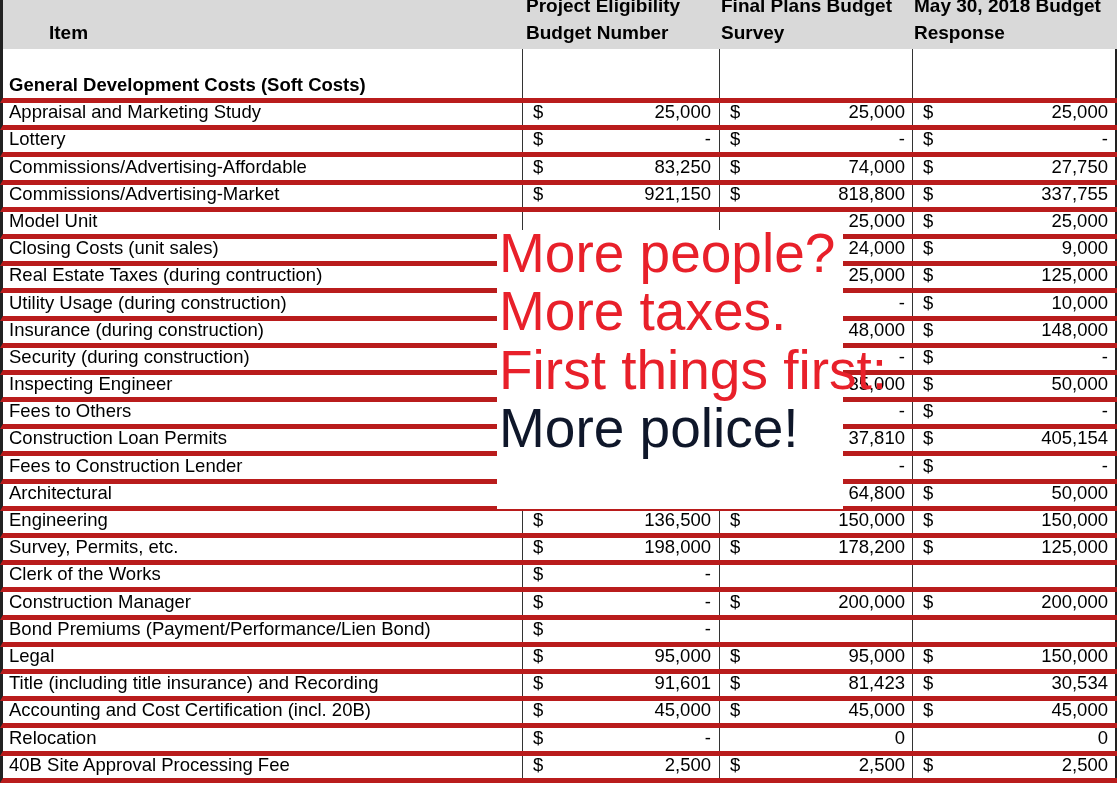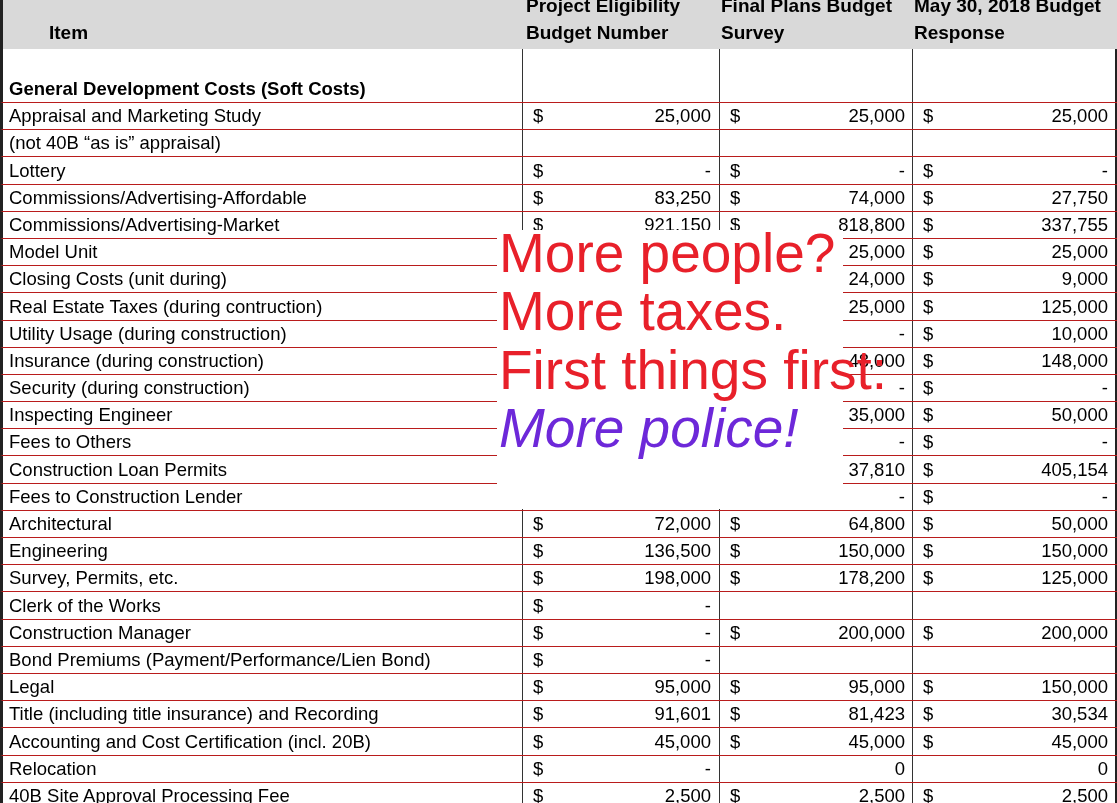--- a/index.html
+++ b/index.html
@@ -5,21 +5,21 @@
   html, body { margin:0; padding:0; background:#fff; }
   body { width:1117px; height:803px; overflow:hidden; position:relative;
          font-family:"Liberation Sans", "DejaVu Sans", sans-serif; color:#000; }
   .sheet { position:absolute; left:0; top:-8px; width:1117px; }
   .hdr { position:relative; height:57px; background:#d9d9d9; border-left:3px solid #222; }
   .hdr .h { position:absolute; font-weight:bold; font-size:19px; line-height:27px; }
   .h-item { left:6px; top:27px;margin-left:40px; }
   .h-c1 { left:523px; top:0; }
   .h-c2 { left:718px; top:0; }
   .h-c3 { left:911px; top:0; }
-  .row { position:relative; height:27.2px; border-left:3px solid #222; border-bottom:1px solid #b91c1c; box-sizing:border-box; }
+  .row { position:relative; height:27.2px; border-left:3px solid #222; border-bottom:5px solid #b91c1c; box-sizing:border-box; }
   .row.section { height:54px; }
   .row .lbl { position:absolute; left:6px; bottom:1px; font-size:18.5px; line-height:24px; white-space:nowrap; }
   .row.section .lbl { font-weight:bold; }
   .cell { position:absolute; top:0; bottom:0; font-size:18.5px; line-height:26px; }
   .c1 { left:519px; width:196px; border-left:1.5px solid #333; }
   .c2 { left:716px; width:193px; border-left:1.5px solid #333; }
   .c3 { left:909px; width:203px; border-left:1.5px solid #333; }
   .c4 { left:1112px; width:5px; border-left:3px solid #222; }
   .cell .dol { position:absolute; left:10px; bottom:0; }
   .cell .val { position:absolute; right:8px; bottom:0; }
@@ -63,36 +63,20 @@
       <span class="dol">$</span>
       <span class="val">25,000</span>
         </div>
         <div class="cell c3">
       <span class="dol">$</span>
       <span class="val">25,000</span>
         </div>
         <div class="cell c4"></div>
       </div>
       <div class="row">
-        <span class="lbl">(not 40B “as is” appraisal)</span>
-        <div class="cell c1">
-      <span class="dol"></span>
-      <span class="val"></span>
-        </div>
-        <div class="cell c2">
-      <span class="dol"></span>
-      <span class="val"></span>
-        </div>
-        <div class="cell c3">
-      <span class="dol"></span>
-      <span class="val"></span>
-        </div>
-        <div class="cell c4"></div>
-      </div>
-      <div class="row">
         <span class="lbl">Lottery</span>
         <div class="cell c1">
       <span class="dol">$</span>
       <span class="val">-</span>
         </div>
         <div class="cell c2">
       <span class="dol">$</span>
       <span class="val">-</span>
         </div>
         <div class="cell c3">
@@ -143,21 +127,21 @@
       <span class="dol"></span>
       <span class="val">25,000</span>
         </div>
         <div class="cell c3">
       <span class="dol">$</span>
       <span class="val">25,000</span>
         </div>
         <div class="cell c4"></div>
       </div>
       <div class="row">
-        <span class="lbl">Closing Costs (unit during)</span>
+        <span class="lbl">Closing Costs (unit sales)</span>
         <div class="cell c1">
       <span class="dol"></span>
       <span class="val"></span>
         </div>
         <div class="cell c2">
       <span class="dol"></span>
       <span class="val">24,000</span>
         </div>
         <div class="cell c3">
       <span class="dol">$</span>
@@ -469,14 +453,14 @@
         </div>
         <div class="cell c4"></div>
       </div>
     </div>
 </div>
 
 <div class="overlay">
   <div class="ln" style="top: 0px; color: rgb(232, 32, 42);">More people?</div>
   <div class="ln" style="top: 58px; color: rgb(232, 32, 42);">More taxes.</div>
   <div class="ln" style="top: 117px; color: rgb(232, 32, 42);">First things first:</div>
-  <div class="ln" style="top: 175px; color: #6d28d9; font-style: italic;">More police!</div>
+  <div class="ln" style="top: 175px; color: #0f172a;">More police!</div>
 </div>
 
 </body></html>

